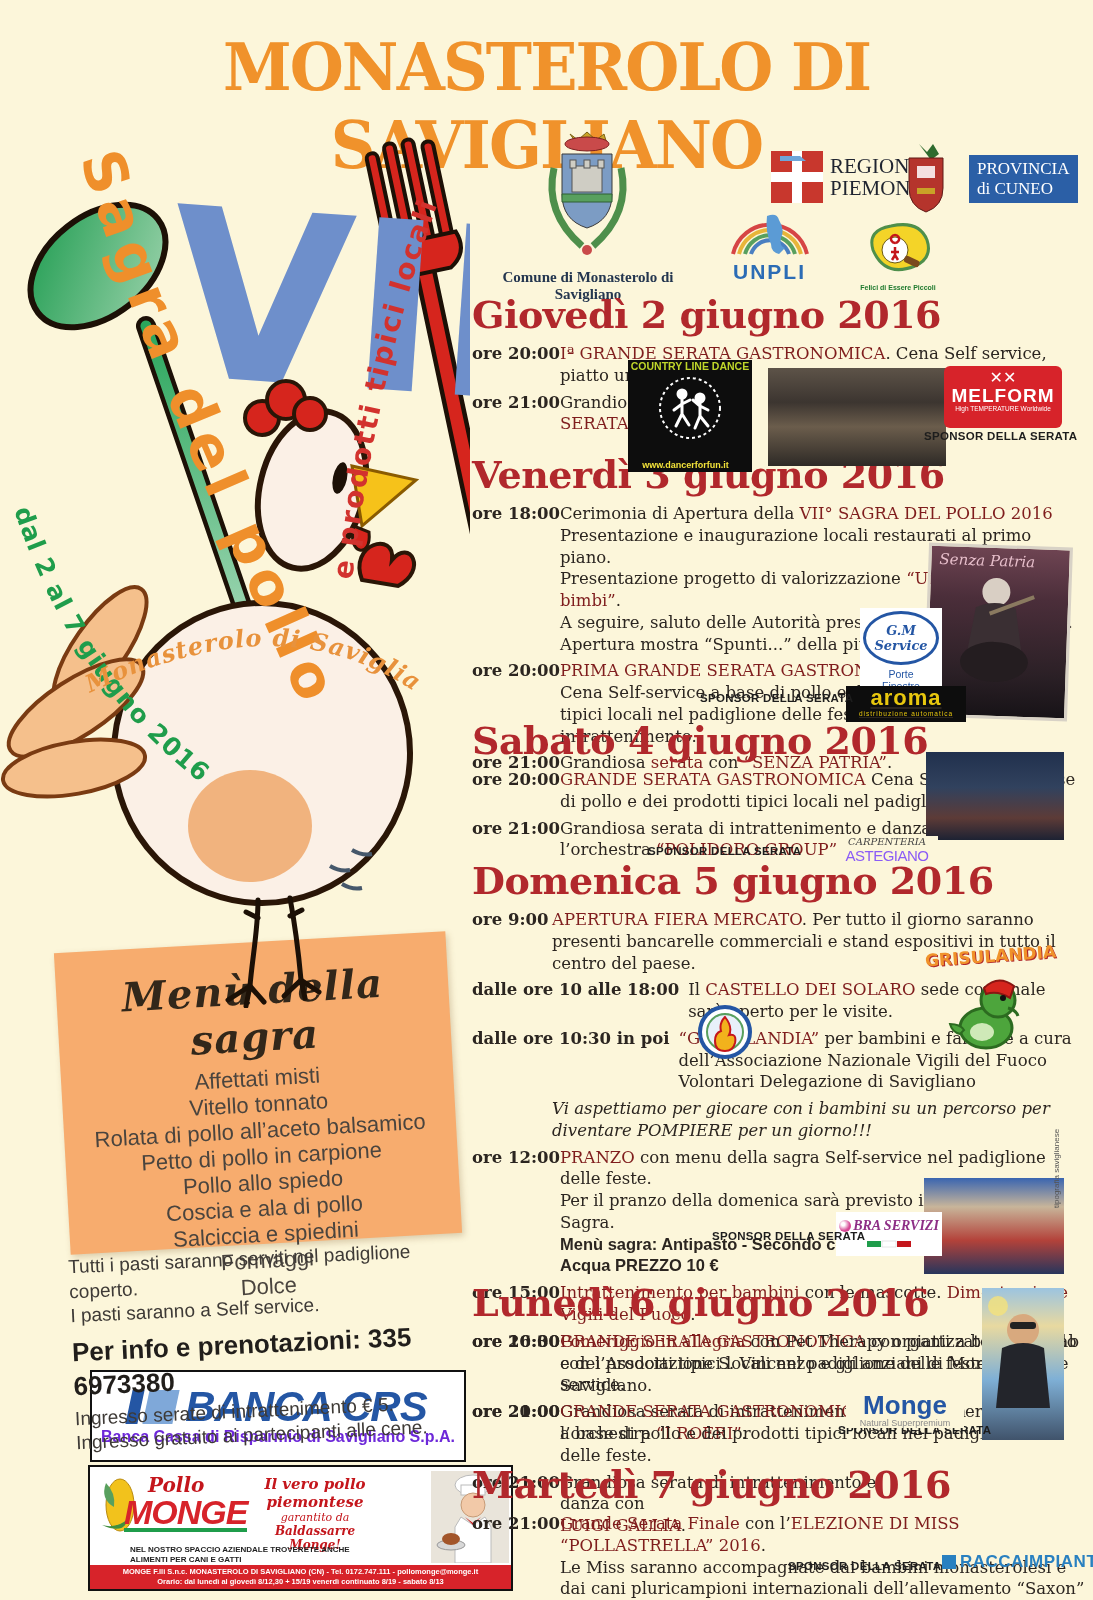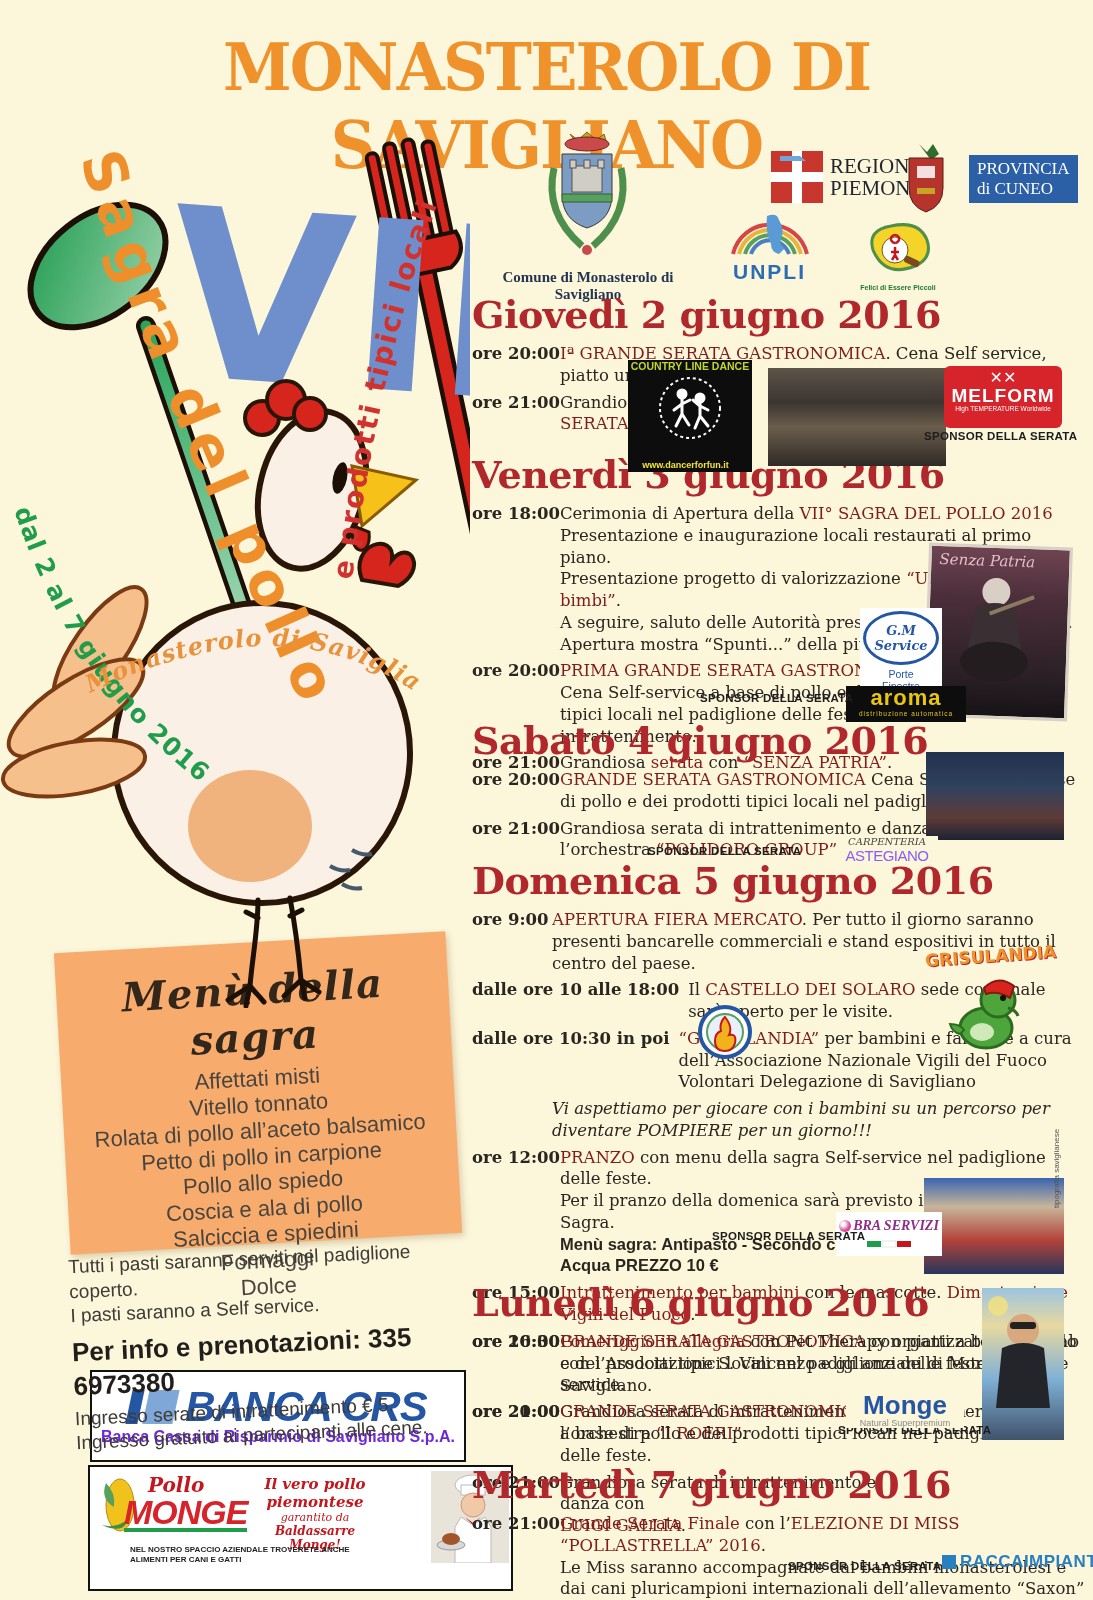--- a/index.html
+++ b/index.html
@@ -93,21 +93,21 @@
   .senza{left:926px;top:545px;width:138px;height:168px;transform:rotate(2deg);
     background:linear-gradient(180deg,#6e4452 0%,#4b2e3a 30%,#2b2026 75%,#171317 100%);
     border:3px solid #d8d2c6;color:#E7BFCB;}
   .senza-t{font-family:"DejaVu Serif",serif;font-style:italic;font-size:15px;padding:6px 0 0 8px;line-height:1.05;}
   .gm{left:860px;top:608px;width:78px;text-align:center;background:#fff;padding:3px 2px;}
   .gm-oval{width:70px;height:48px;border:3px solid #2456A4;border-radius:50%;margin:0 auto;
     display:flex;align-items:center;justify-content:center;color:#2456A4;
     font-family:"DejaVu Serif",serif;font-style:italic;font-weight:bold;font-size:13px;}
   .gm-sub{color:#2456A4;font-family:"Liberation Sans",sans-serif;font-size:10.5px;line-height:1.15;
     white-space:pre-line;margin-top:3px;}
-  .aroma{left:846px;top:686px;width:120px;height:36px;background:#0d0d0d;text-align:center;}
+  .aroma{left:846px;top:686px;width:120px;height:36px;background:#0d0d0d;text-align:center;text-decoration:underline;}
   .aroma-name{color:#E8C70E;font-family:"Liberation Sans",sans-serif;font-weight:bold;font-size:22px;
     line-height:1.1;letter-spacing:1px;}
   .aroma-sub{color:#E8C70E;font-size:6.5px;font-family:"Liberation Sans",sans-serif;letter-spacing:1px;}
   .polidoro{left:926px;top:752px;width:138px;height:88px;
     background:linear-gradient(180deg,#21304d 0%,#31425e 40%,#5d3b37 75%,#1d2233 100%);}
   .astegiano{left:836px;top:836px;width:102px;text-align:center;background:#FCF6DA;}
   .aste1{font-family:"DejaVu Serif",serif;font-style:italic;font-size:10px;color:#444;}
   .aste2{font-family:"Liberation Sans",sans-serif;font-weight:normal;font-size:15px;color:#8b5cf6;letter-spacing:-.5px;}
   .grisu-name{left:918px;top:946px;width:145px;text-align:center;color:#F0922B;
     font-family:"DejaVu Sans",sans-serif;font-weight:bold;font-size:17px;transform:rotate(-4deg);
@@ -329,20 +329,24 @@
       <rect width="78" height="92" fill="#e9e4da"></rect>
       <ellipse cx="42" cy="14" rx="18" ry="10" fill="#fff" stroke="#bbb"></ellipse>
       <rect x="30" y="14" width="24" height="10" fill="#fff" stroke="#bbb"></rect>
       <circle cx="42" cy="34" r="12" fill="#F2C9A8" stroke="#c79b77"></circle>
       <path d="M30 46 l12 8 12-8 6 10 v36 h-36 v-36z" fill="#fff" stroke="#bbb"></path>
       <path d="M34 46 l8 6 8-6 -8 8z" fill="#C4161C"></path>
       <ellipse cx="20" cy="74" rx="14" ry="5" fill="#d8d8d8" stroke="#999"></ellipse>
       <ellipse cx="20" cy="68" rx="9" ry="6" fill="#a2552a"></ellipse>
     </svg>
     <div class="monge-note">NEL NOSTRO SPACCIO AZIENDALE TROVERETE ANCHE ALIMENTI PER CANI E GATTI</div>
+    <div class="monge-bar">
+      <div>MONGE F.lli S.n.c. MONASTEROLO DI SAVIGLIANO (CN) - Tel. 0172.747.111 - pollomonge@monge.it</div>
+      <div>Orario: dal lunedì al giovedì 8/12,30 + 15/19 venerdì continuato 8/19 - sabato 8/13</div>
+    </div>
   </div>
 
   <div id="schedule">
       <section class="day" style="top: 292px;">
         <h2>Giovedì 2 giugno 2016</h2>
         <div class="event">
           <span class="time">ore 20:00</span>
           <p class="etext"><span class="sr">Iª GRANDE SERATA GASTRONOMICA</span><span>. Cena Self service, piatto unico.</span></p>
         </div>
         <div class="event">

